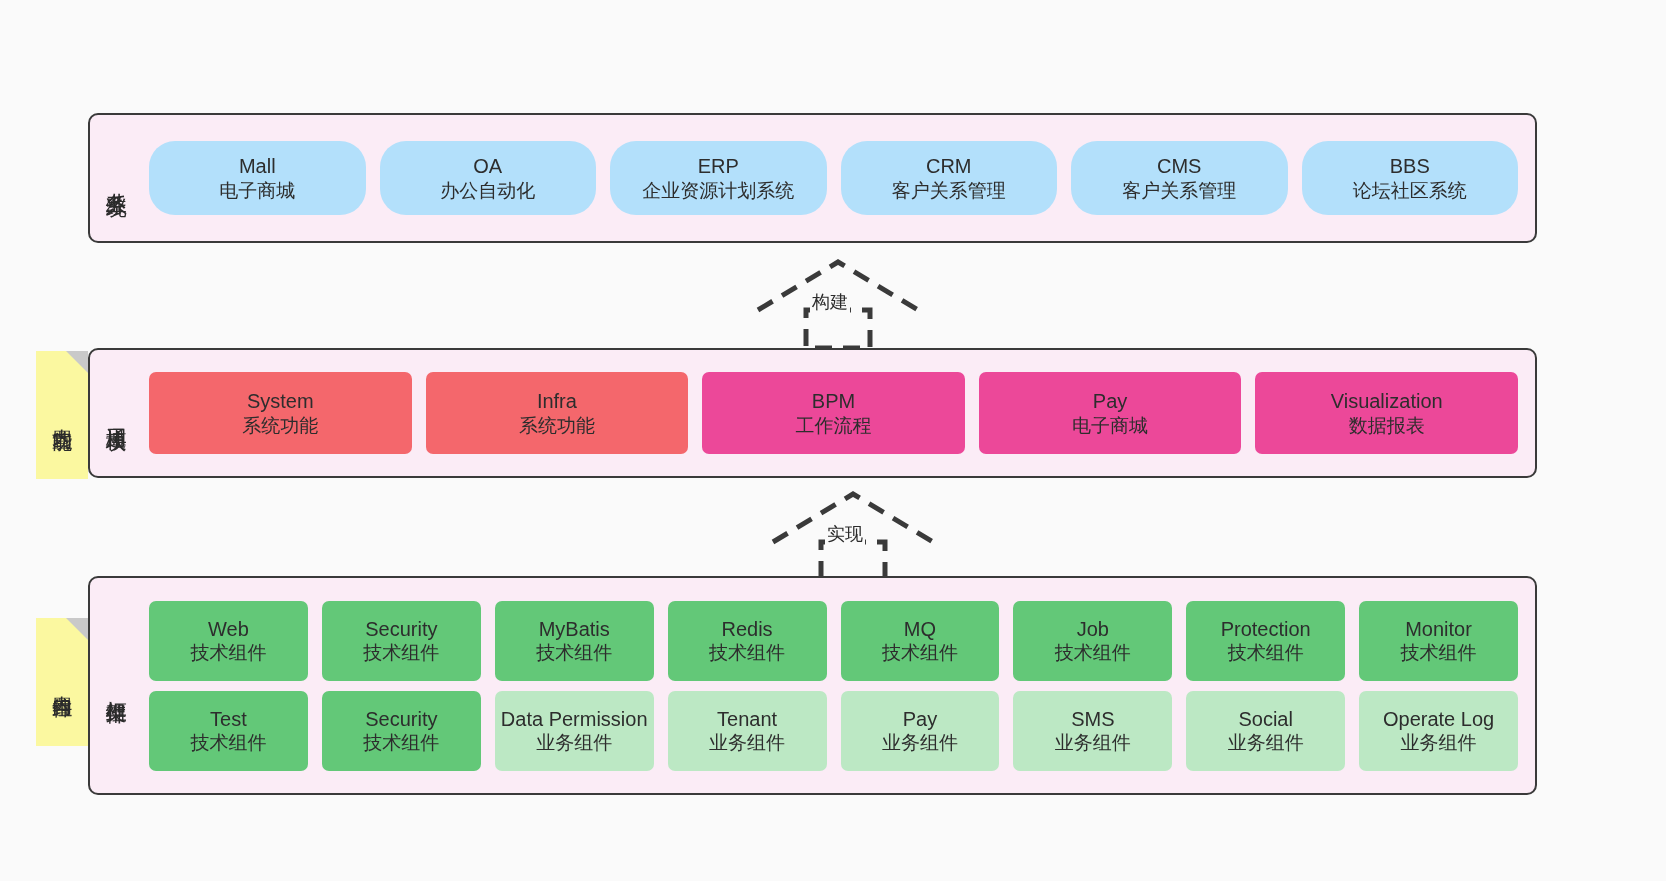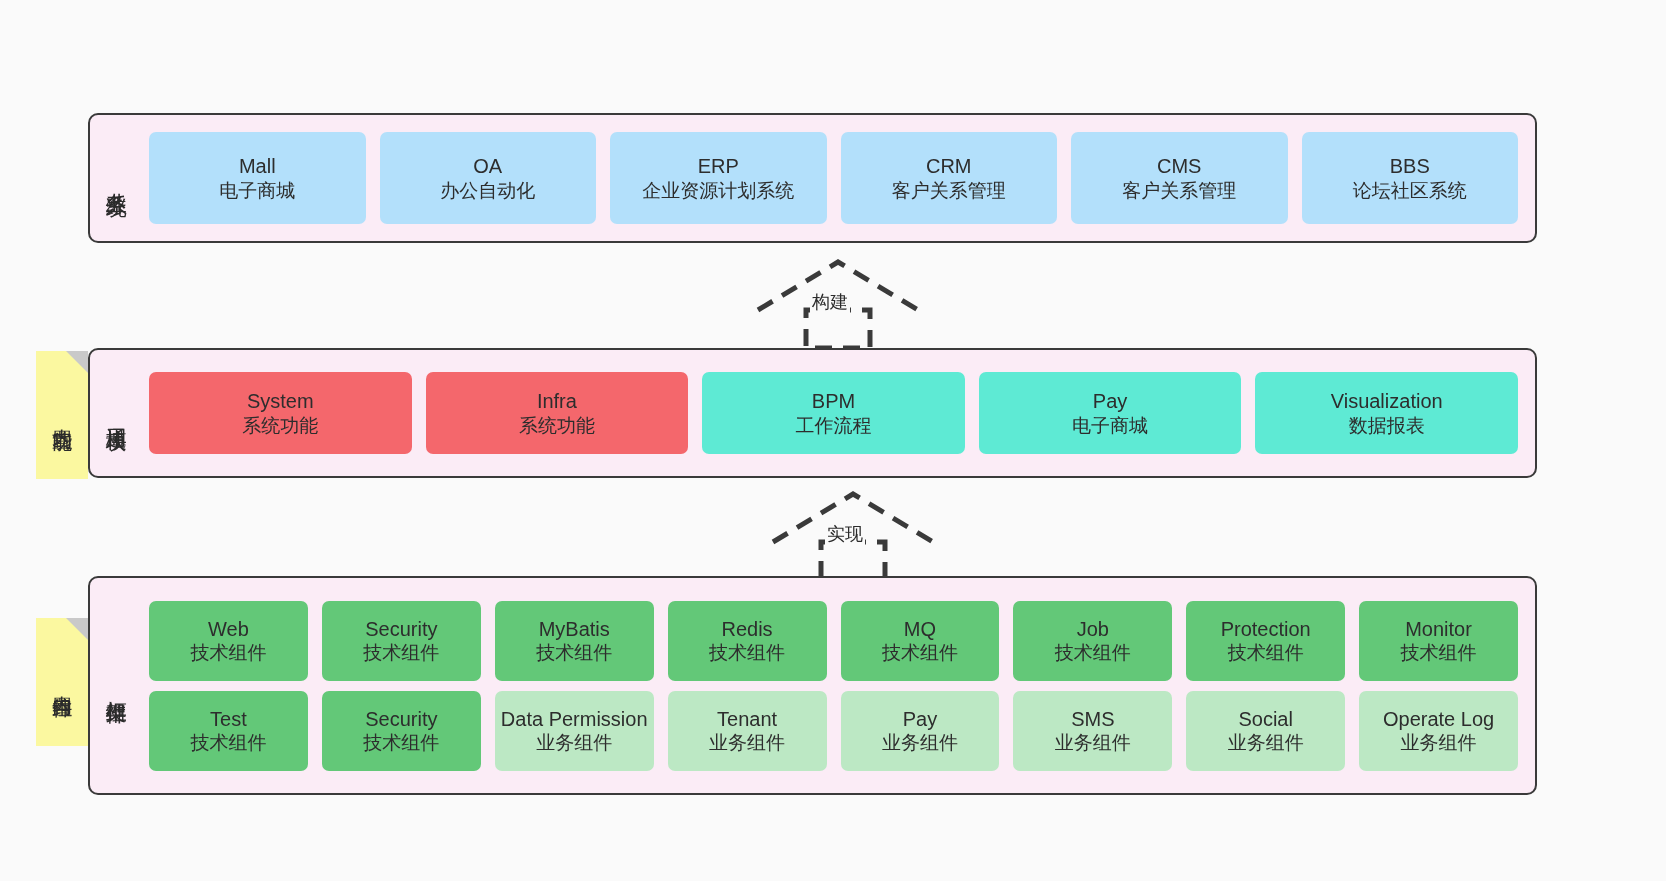--- a/index.html
+++ b/index.html
@@ -87,32 +87,32 @@
     color: #2d2d2d;
   }
   .box .cn {
     font-size: 19px;
     color: #2d2d2d;
   }
 
   
   .c-blue        { background: #b3e0fb; }
   .c-red         { background: #f4676c; }
-  .c-pink        { background: #5eead4; }
+  .c-pink        { background: #ec4899; }
   .c-green       { background: #63c878; }
   .c-lightgreen  { background: #bce8c4; }
 
   
   #layer-business {
     left: 88px;
     top: 113px;
     width: 1449px;
     height: 130px;
   }
-  #layer-business .box { height: 92px; }
+  #layer-business .box { height: 74px; border-radius: 26px; }
 
   
   #layer-modules {
     left: 88px;
     top: 348px;
     width: 1449px;
     height: 130px;
   }
   #layer-modules .box { height: 82px; text-align: center; }
 

